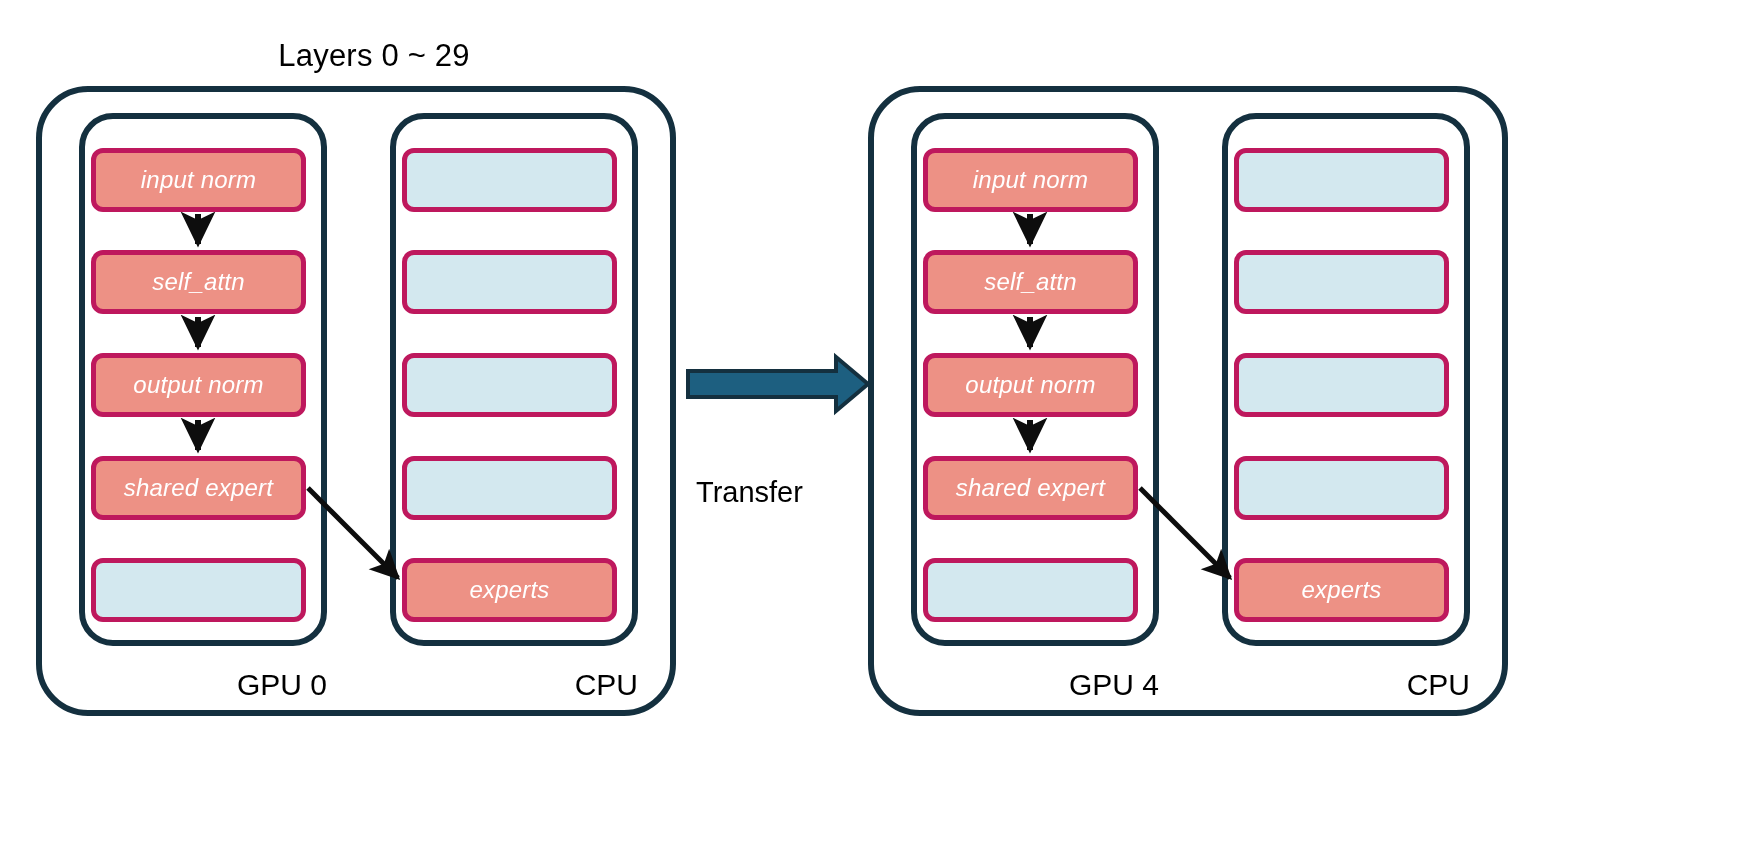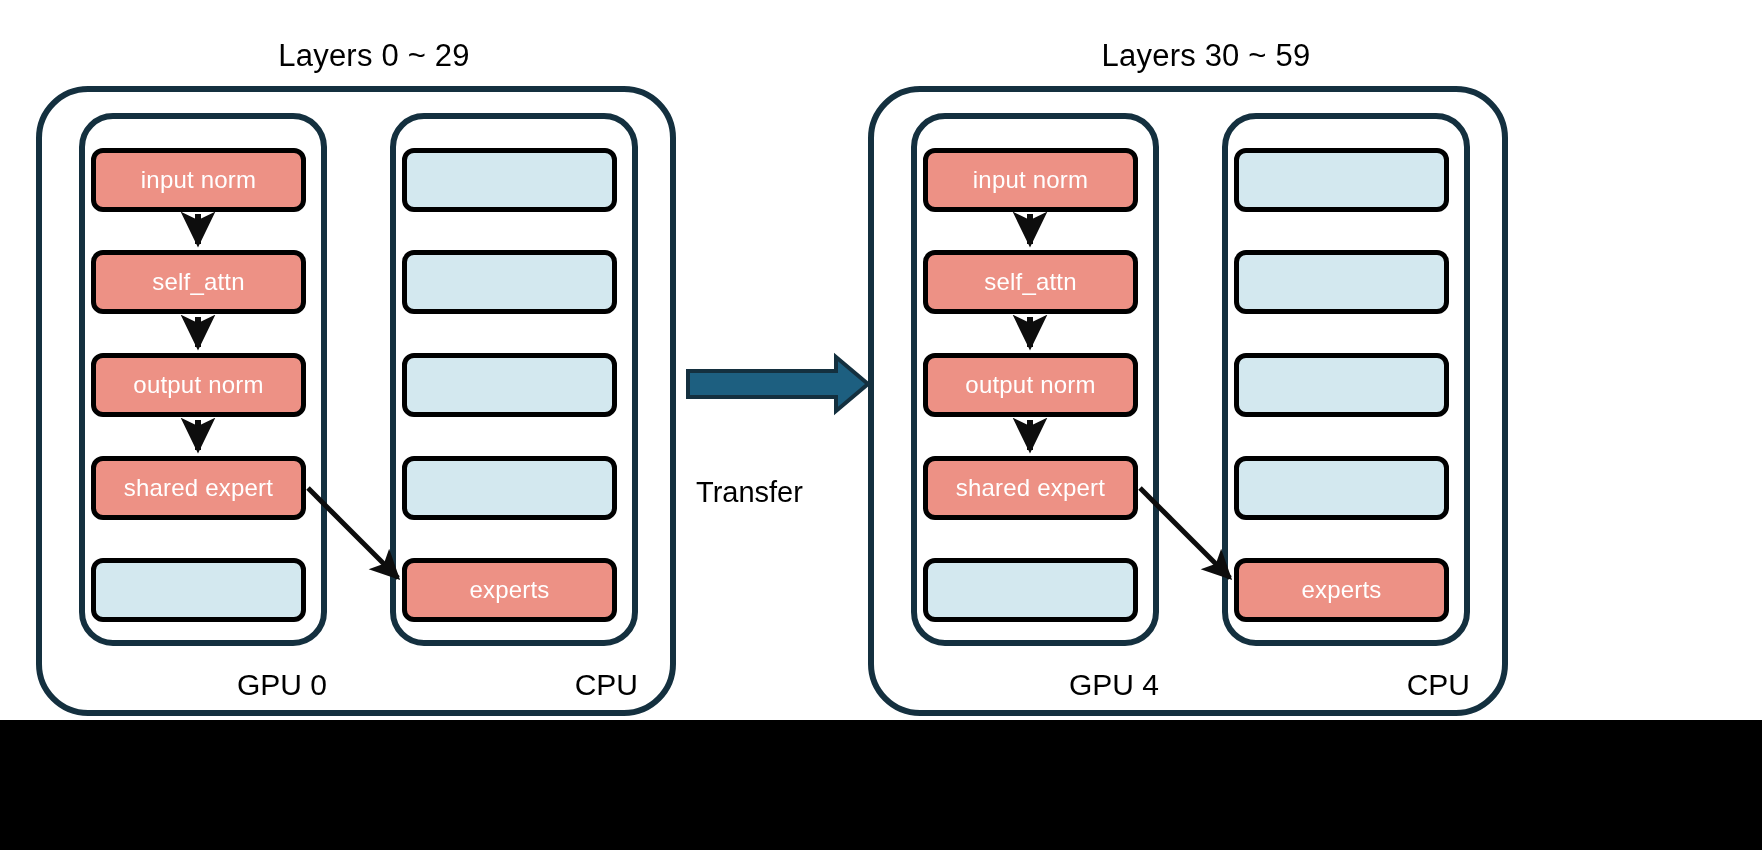--- a/index.html
+++ b/index.html
@@ -3,21 +3,21 @@
 <meta charset="utf-8">
 <style>
   html, body {
     margin: 0;
     padding: 0;
     background: #000000;
   }
   #canvas {
     position: relative;
     width: 1762px;
-    height: 720px;
+    height: 850px;
     background: #ffffff;
     overflow: hidden;
     font-family: "Liberation Sans", sans-serif;
   }
   
   .group-title {
     position: absolute;
     font-size: 31px;
     color: #000000;
     white-space: nowrap;
@@ -38,30 +38,31 @@
     position: absolute;
     border: 6px solid #14303f;
     border-radius: 34px;
     background: #ffffff;
     box-sizing: border-box;
   }
   
   .node {
     position: absolute;
     box-sizing: border-box;
-    border: 5px solid #000000;
+    border: 5px solid #be185d;
     border-radius: 12px;
     display: flex;
     align-items: center;
     justify-content: center;
     color: #ffffff;
     font-size: 24px;
     line-height: 1;
     white-space: nowrap;
     letter-spacing: 0.2px;
+    font-style: italic;
   }
   .node.red   { background: #ed9185; }
   .node.blue  { background: #d3e8ef; }
   .node.blue .node-label { color: #14303f; }
   .node-label { pointer-events: none; }
 
   
   .device-label {
     position: absolute;
     font-size: 30px;
@@ -127,21 +128,20 @@
   <div class="node blue" style="left:402px; top:456px; width:215px; height:64px;">
     <span class="node-label"></span>
   </div>
   <div class="node red" style="left:402px; top:558px; width:215px; height:64px;">
     <span class="node-label">experts</span>
   </div>
 
   <div class="device-label" style="left:79px; top:668px; width:248px;">GPU 0</div>
   <div class="device-label" style="left:390px; top:668px; width:248px;">CPU</div>
 
-  <div class="group-title" style="left:868px; top:38px; width:676px;">Layers 30 ~ 59</div>
 
   <div class="device" style="left:868px; top:86px; width:640px; height:630px;"></div>
 
   <div class="column" style="left:911px; top:113px; width:248px; height:533px;"></div>
 
   <div class="node red" style="left:923px; top:148px; width:215px; height:64px;">
     <span class="node-label">input norm</span>
   </div>
   <div class="node red" style="left:923px; top:250px; width:215px; height:64px;">
     <span class="node-label">self_attn</span>

